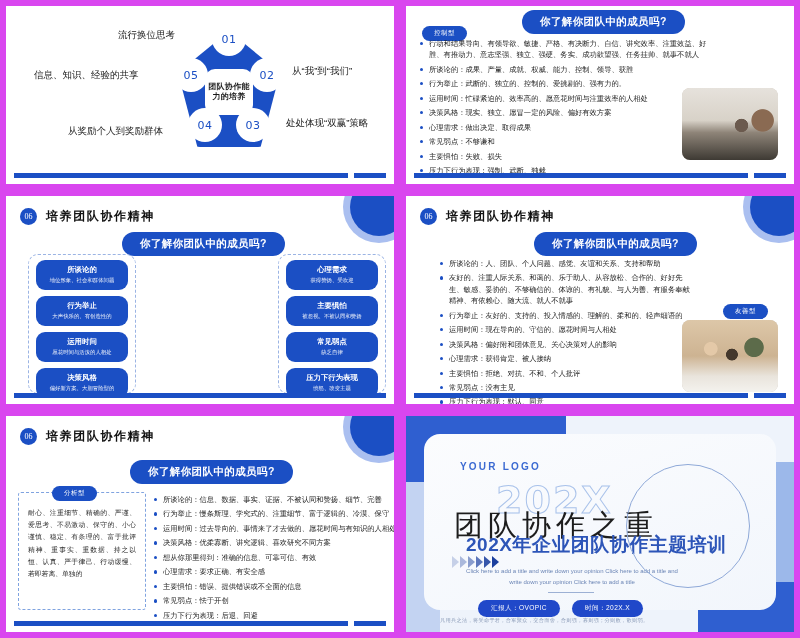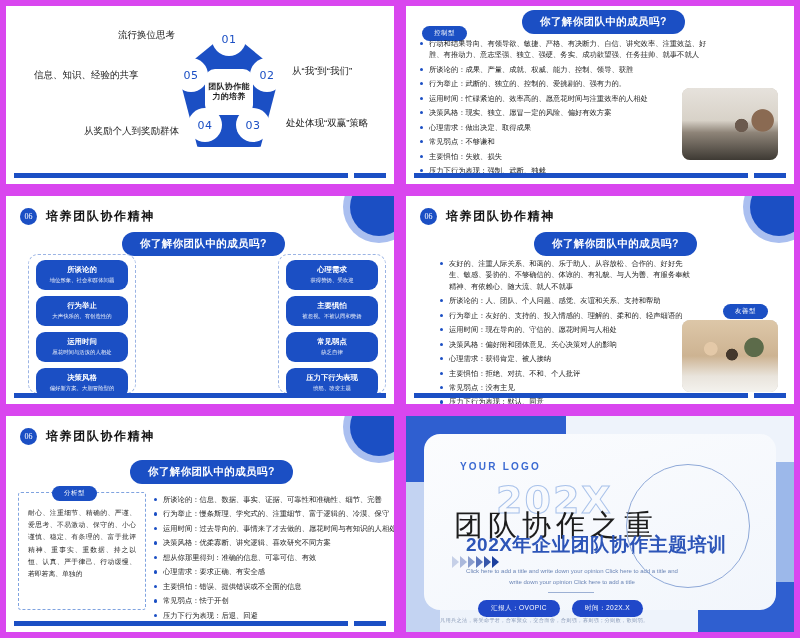--- a/index.html
+++ b/index.html
@@ -66,21 +66,21 @@
   .pn03 { left: 62px; top: 84px; }
   .pn04 { left: 14px; top: 84px; }
   .pn05 { left: 0px;  top: 34px; }
 
   .plabel {
     position: absolute; font-size: 9.5px; color: #1a1a1a; line-height: 1.5;
   }
   .pl01 { left: 112px; top: 22px; }
   .pl02 { left: 286px; top: 58px; }
   .pl03 { left: 280px; top: 110px; width: 100px; }
-  .pl04 { left: 78px;  top: 118px; }
+  .pl04 { left: 62px;  top: 118px; }
   .pl05 { left: 28px;  top: 62px; }
 
   
   .shead { position: absolute; left: 14px; top: 12px; display: flex; align-items: center; gap: 9px; }
   .shead .num {
     width: 17px; height: 17px; border-radius: 50%; background: #1b4fc4;
     color: #fff; font-size: 8px; display: flex; align-items: center; justify-content: center;
     font-family: "Liberation Serif", serif;
   }
   .shead .stitle {
@@ -313,22 +313,22 @@
 
   <div class="slide">
     <div class="corner-dec"></div>
     <div class="shead">
       <span class="num">06</span>
       <span class="stitle">培养团队协作精神</span>
     </div>
     <div class="pill" style="left:128px; top:36px;">你了解你团队中的成员吗?</div>
 
     <ul class="bullets" style="left:34px; top:62px; width:252px;">
+      <li>所谈论的：人、团队、个人问题、感觉、友谊和关系、支持和帮助</li>
       <li>友好的、注重人际关系、和蔼的、乐于助人、从容放松、合作的、好好先生、敏感、妥协的、不够确信的、体谅的、有礼貌、与人为善、有服务奉献精神、有依赖心、随大流、就人不就事</li>
-      <li>所谈论的：人、团队、个人问题、感觉、友谊和关系、支持和帮助</li>
       <li>行为举止：友好的、支持的、投入情感的、理解的、柔和的、轻声细语的</li>
       <li>运用时间：现在导向的、守信的、愿花时间与人相处</li>
       <li>决策风格：偏好附和团体意见、关心决策对人的影响</li>
       <li>心理需求：获得肯定、被人接纳</li>
       <li>主要惧怕：拒绝、对抗、不和、个人批评</li>
       <li>常见弱点：没有主见</li>
       <li>压力下行为表现：默认、同意</li>
     </ul>
 
     <span class="tag" style="position:absolute; right:26px; top:108px;">友善型</span>
@@ -347,21 +347,21 @@
       <span class="stitle">培养团队协作精神</span>
     </div>
     <div class="pill" style="left:124px; top:44px;">你了解你团队中的成员吗?</div>
 
     <div style="position:absolute; left:12px; top:76px; width:128px; height:118px; border:1px dashed #7fa3e0; border-radius:3px;">
       <p style="font-size:6.8px; color:#2a2a2a; line-height:1.8; padding:14px 9px 0; text-align:justify; margin:0;">耐心、注重细节、精确的、严谨、爱思考、不易激动、保守的、小心谨慎、稳定、有条理的、富于批评精神、重事实、重数据、持之以恒、认真、严于律己、行动缓慢、若即若离、单独的</p>
     </div>
     <span class="tag" style="position:absolute; left:46px; top:70px; z-index:3;">分析型</span>
 
     <ul class="bullets" style="left:148px; top:78px; width:246px;">
-      <li>所谈论的：信息、数据、事实、证据、可靠性和准确性、细节、完善</li>
+      <li>所谈论的：信息、数据、事实、证据、不被认同和赞扬、细节、完善</li>
       <li>行为举止：慢条斯理、学究式的、注重细节、富于逻辑的、冷漠、保守</li>
       <li>运用时间：过去导向的、事情来了才去做的、愿花时间与有知识的人相处</li>
       <li>决策风格：优柔寡断、讲究逻辑、喜欢研究不同方案</li>
       <li>想从你那里得到：准确的信息、可靠可信、有效</li>
       <li>心理需求：要求正确、有安全感</li>
       <li>主要惧怕：错误、提供错误或不全面的信息</li>
       <li>常见弱点：怯于开创</li>
       <li>压力下行为表现：后退、回避</li>
     </ul>
 

